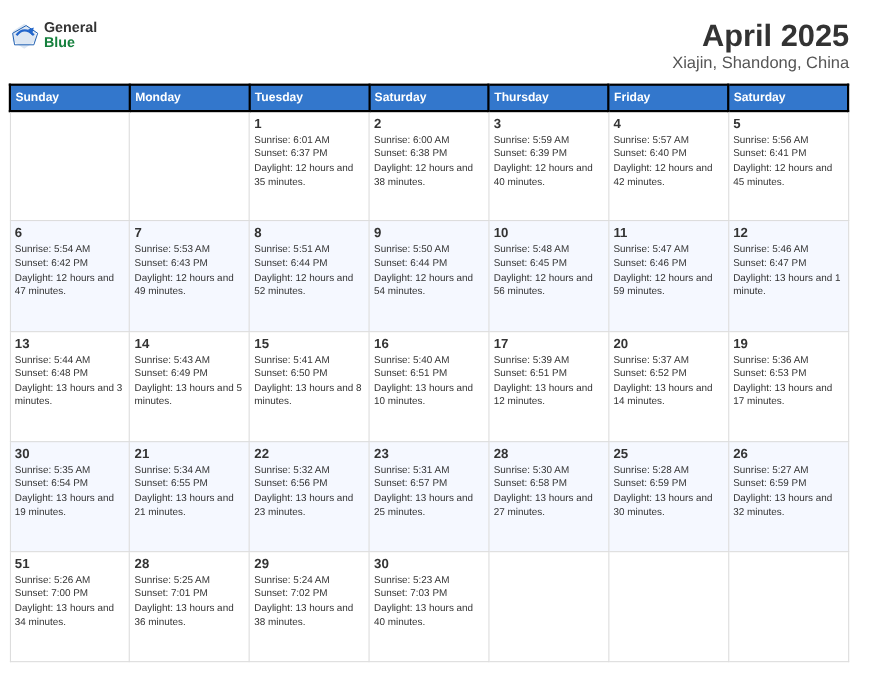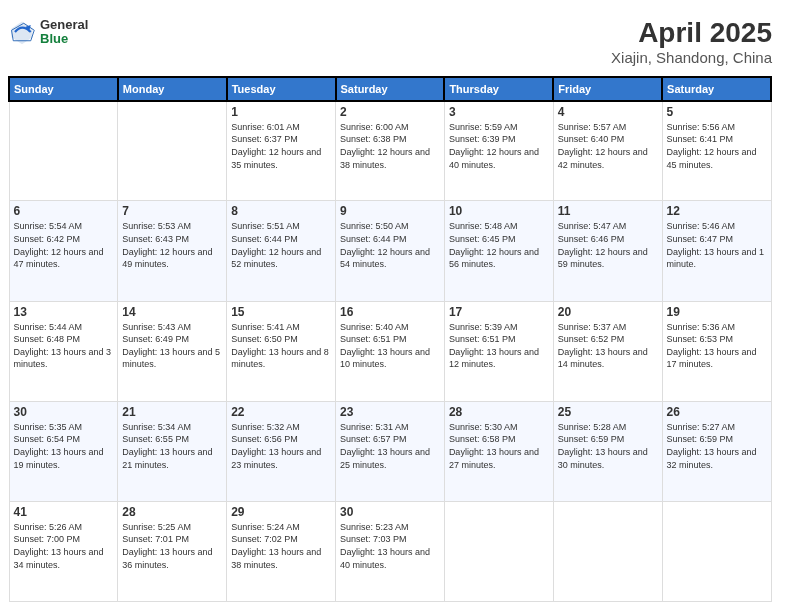--- a/index.html
+++ b/index.html
@@ -247,21 +247,21 @@
             <span class="day-number">25</span>
             <div class="day-detail">Sunrise: 5:28 AM<br>Sunset: 6:59 PM<br>Daylight: 13 hours and 30 minutes.</div>
           </td>
           <td>
             <span class="day-number">26</span>
             <div class="day-detail">Sunrise: 5:27 AM<br>Sunset: 6:59 PM<br>Daylight: 13 hours and 32 minutes.</div>
           </td>
         </tr>
         <tr>
           <td>
-            <span class="day-number">41</span>
+            <span class="day-number">51</span>
             <div class="day-detail">Sunrise: 5:26 AM<br>Sunset: 7:00 PM<br>Daylight: 13 hours and 34 minutes.</div>
           </td>
           <td>
             <span class="day-number">28</span>
             <div class="day-detail">Sunrise: 5:25 AM<br>Sunset: 7:01 PM<br>Daylight: 13 hours and 36 minutes.</div>
           </td>
           <td>
             <span class="day-number">29</span>
             <div class="day-detail">Sunrise: 5:24 AM<br>Sunset: 7:02 PM<br>Daylight: 13 hours and 38 minutes.</div>
           </td>

